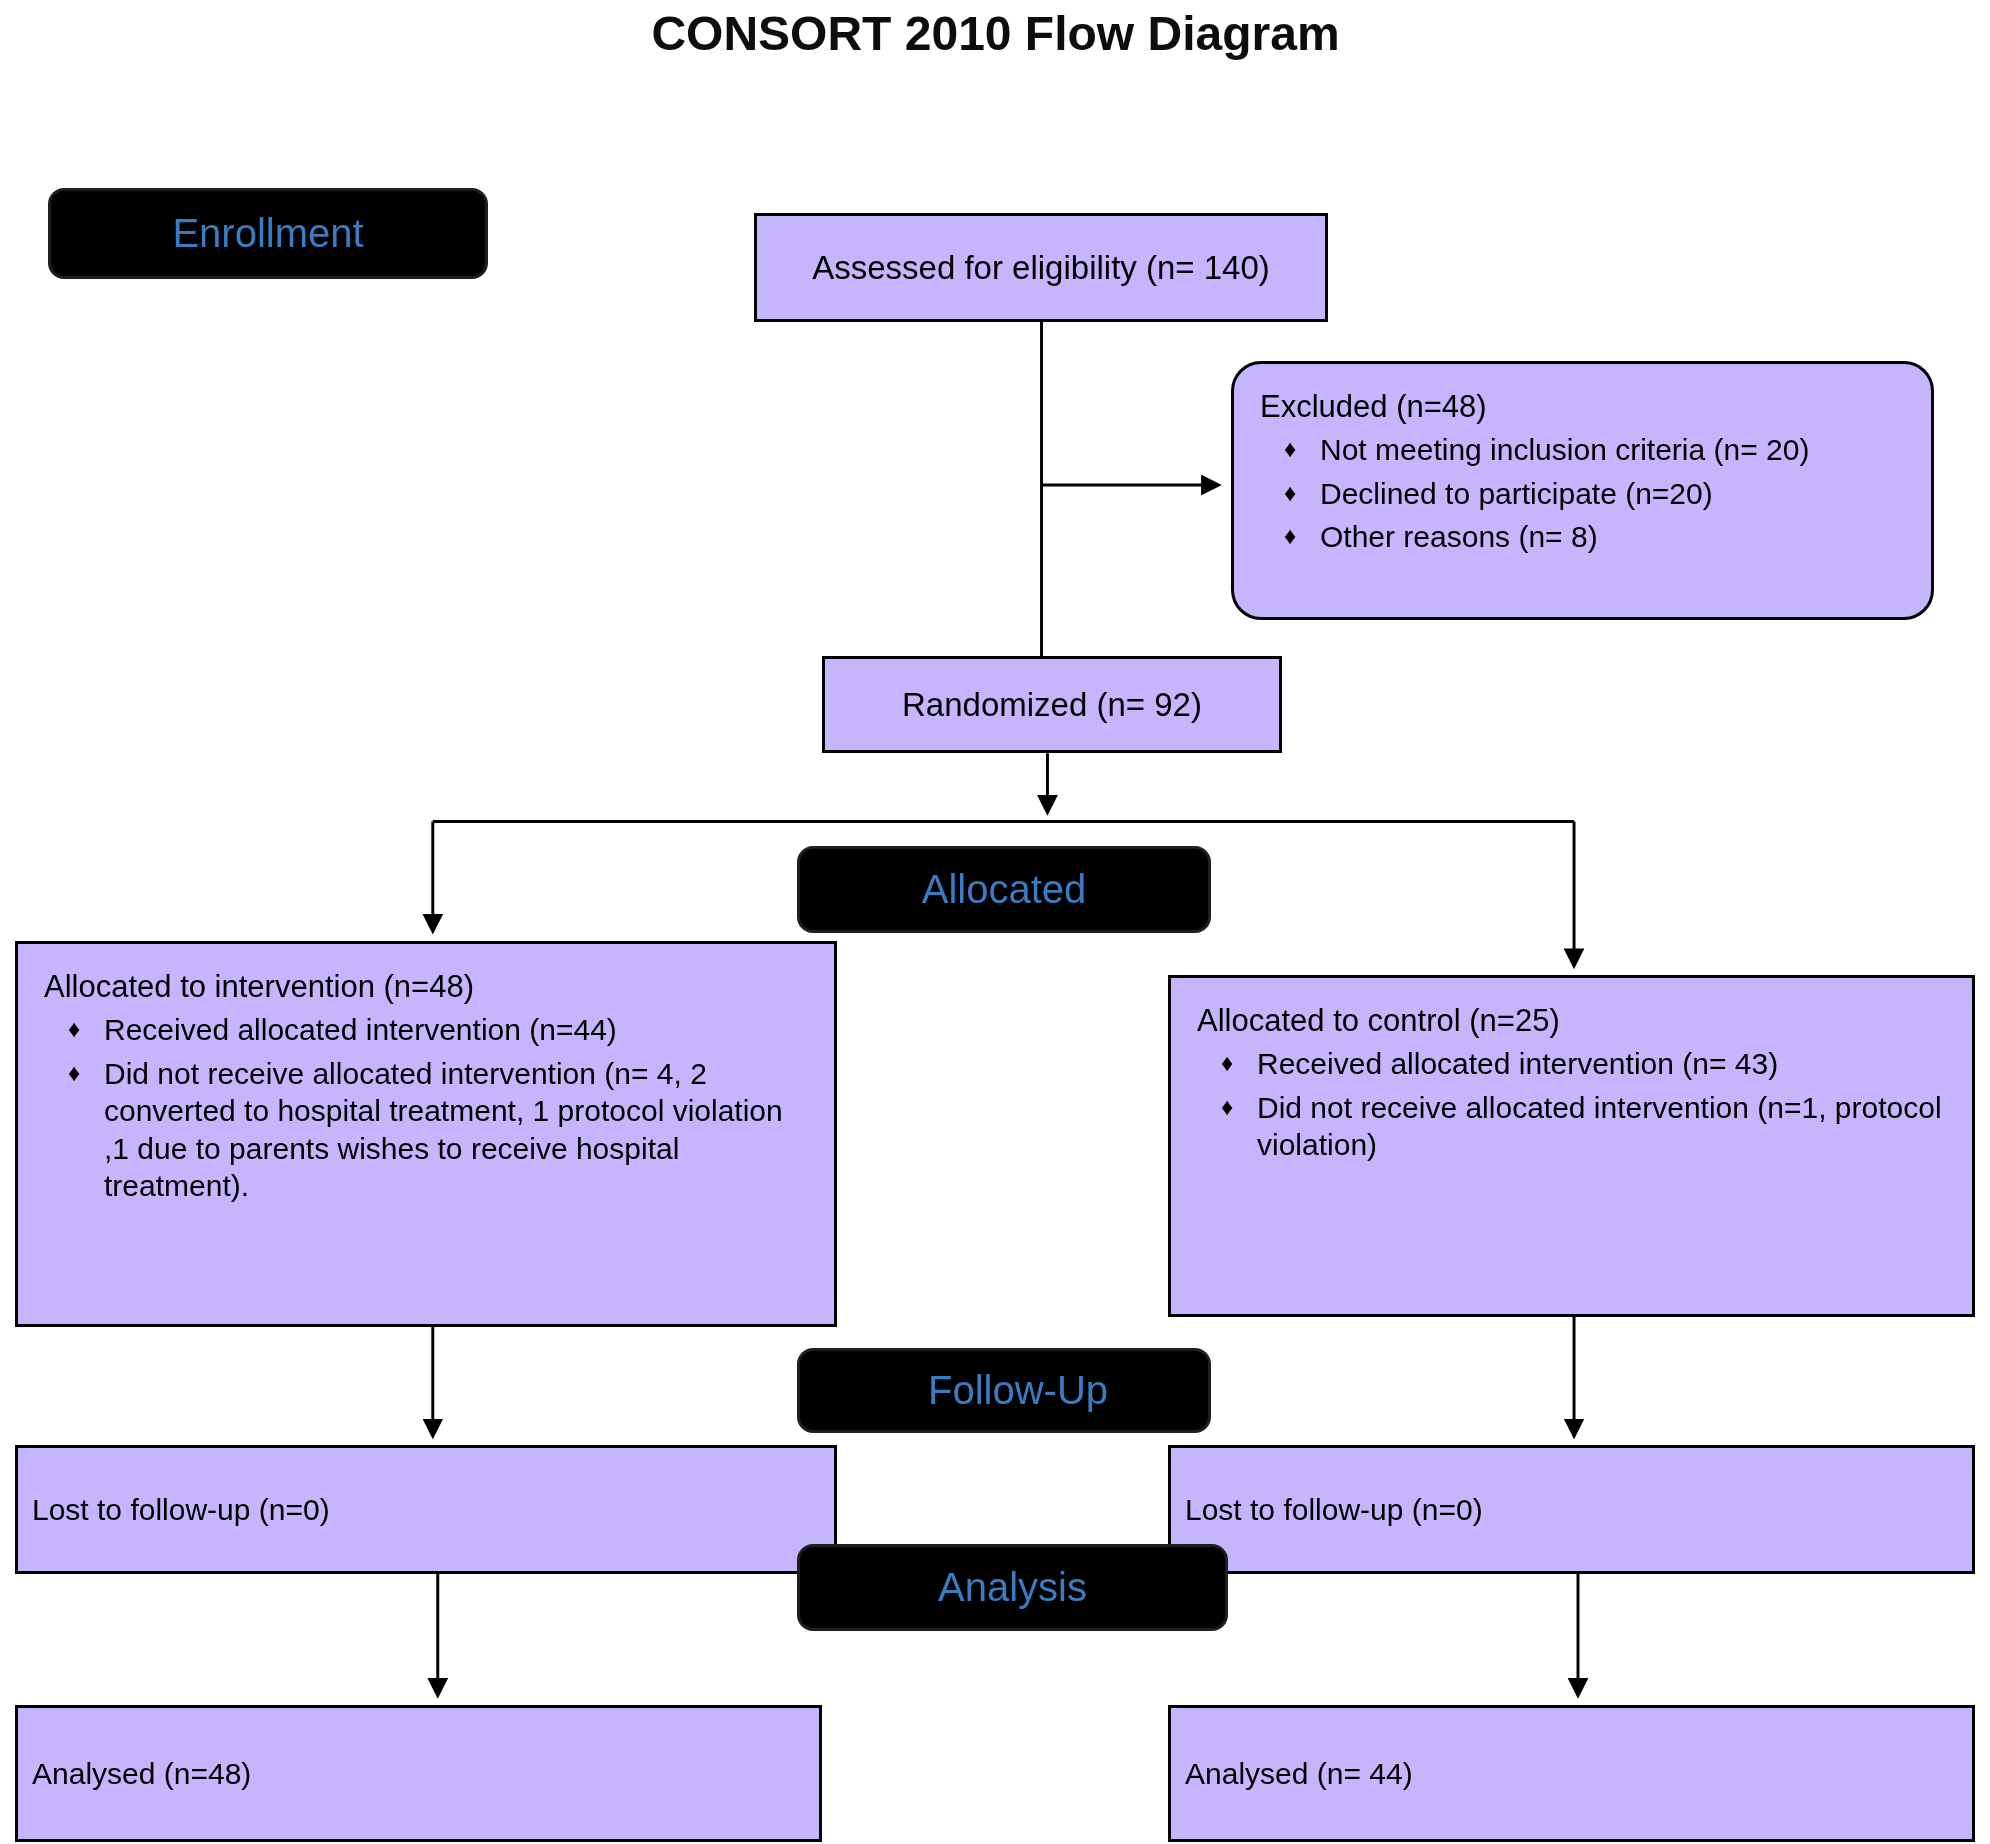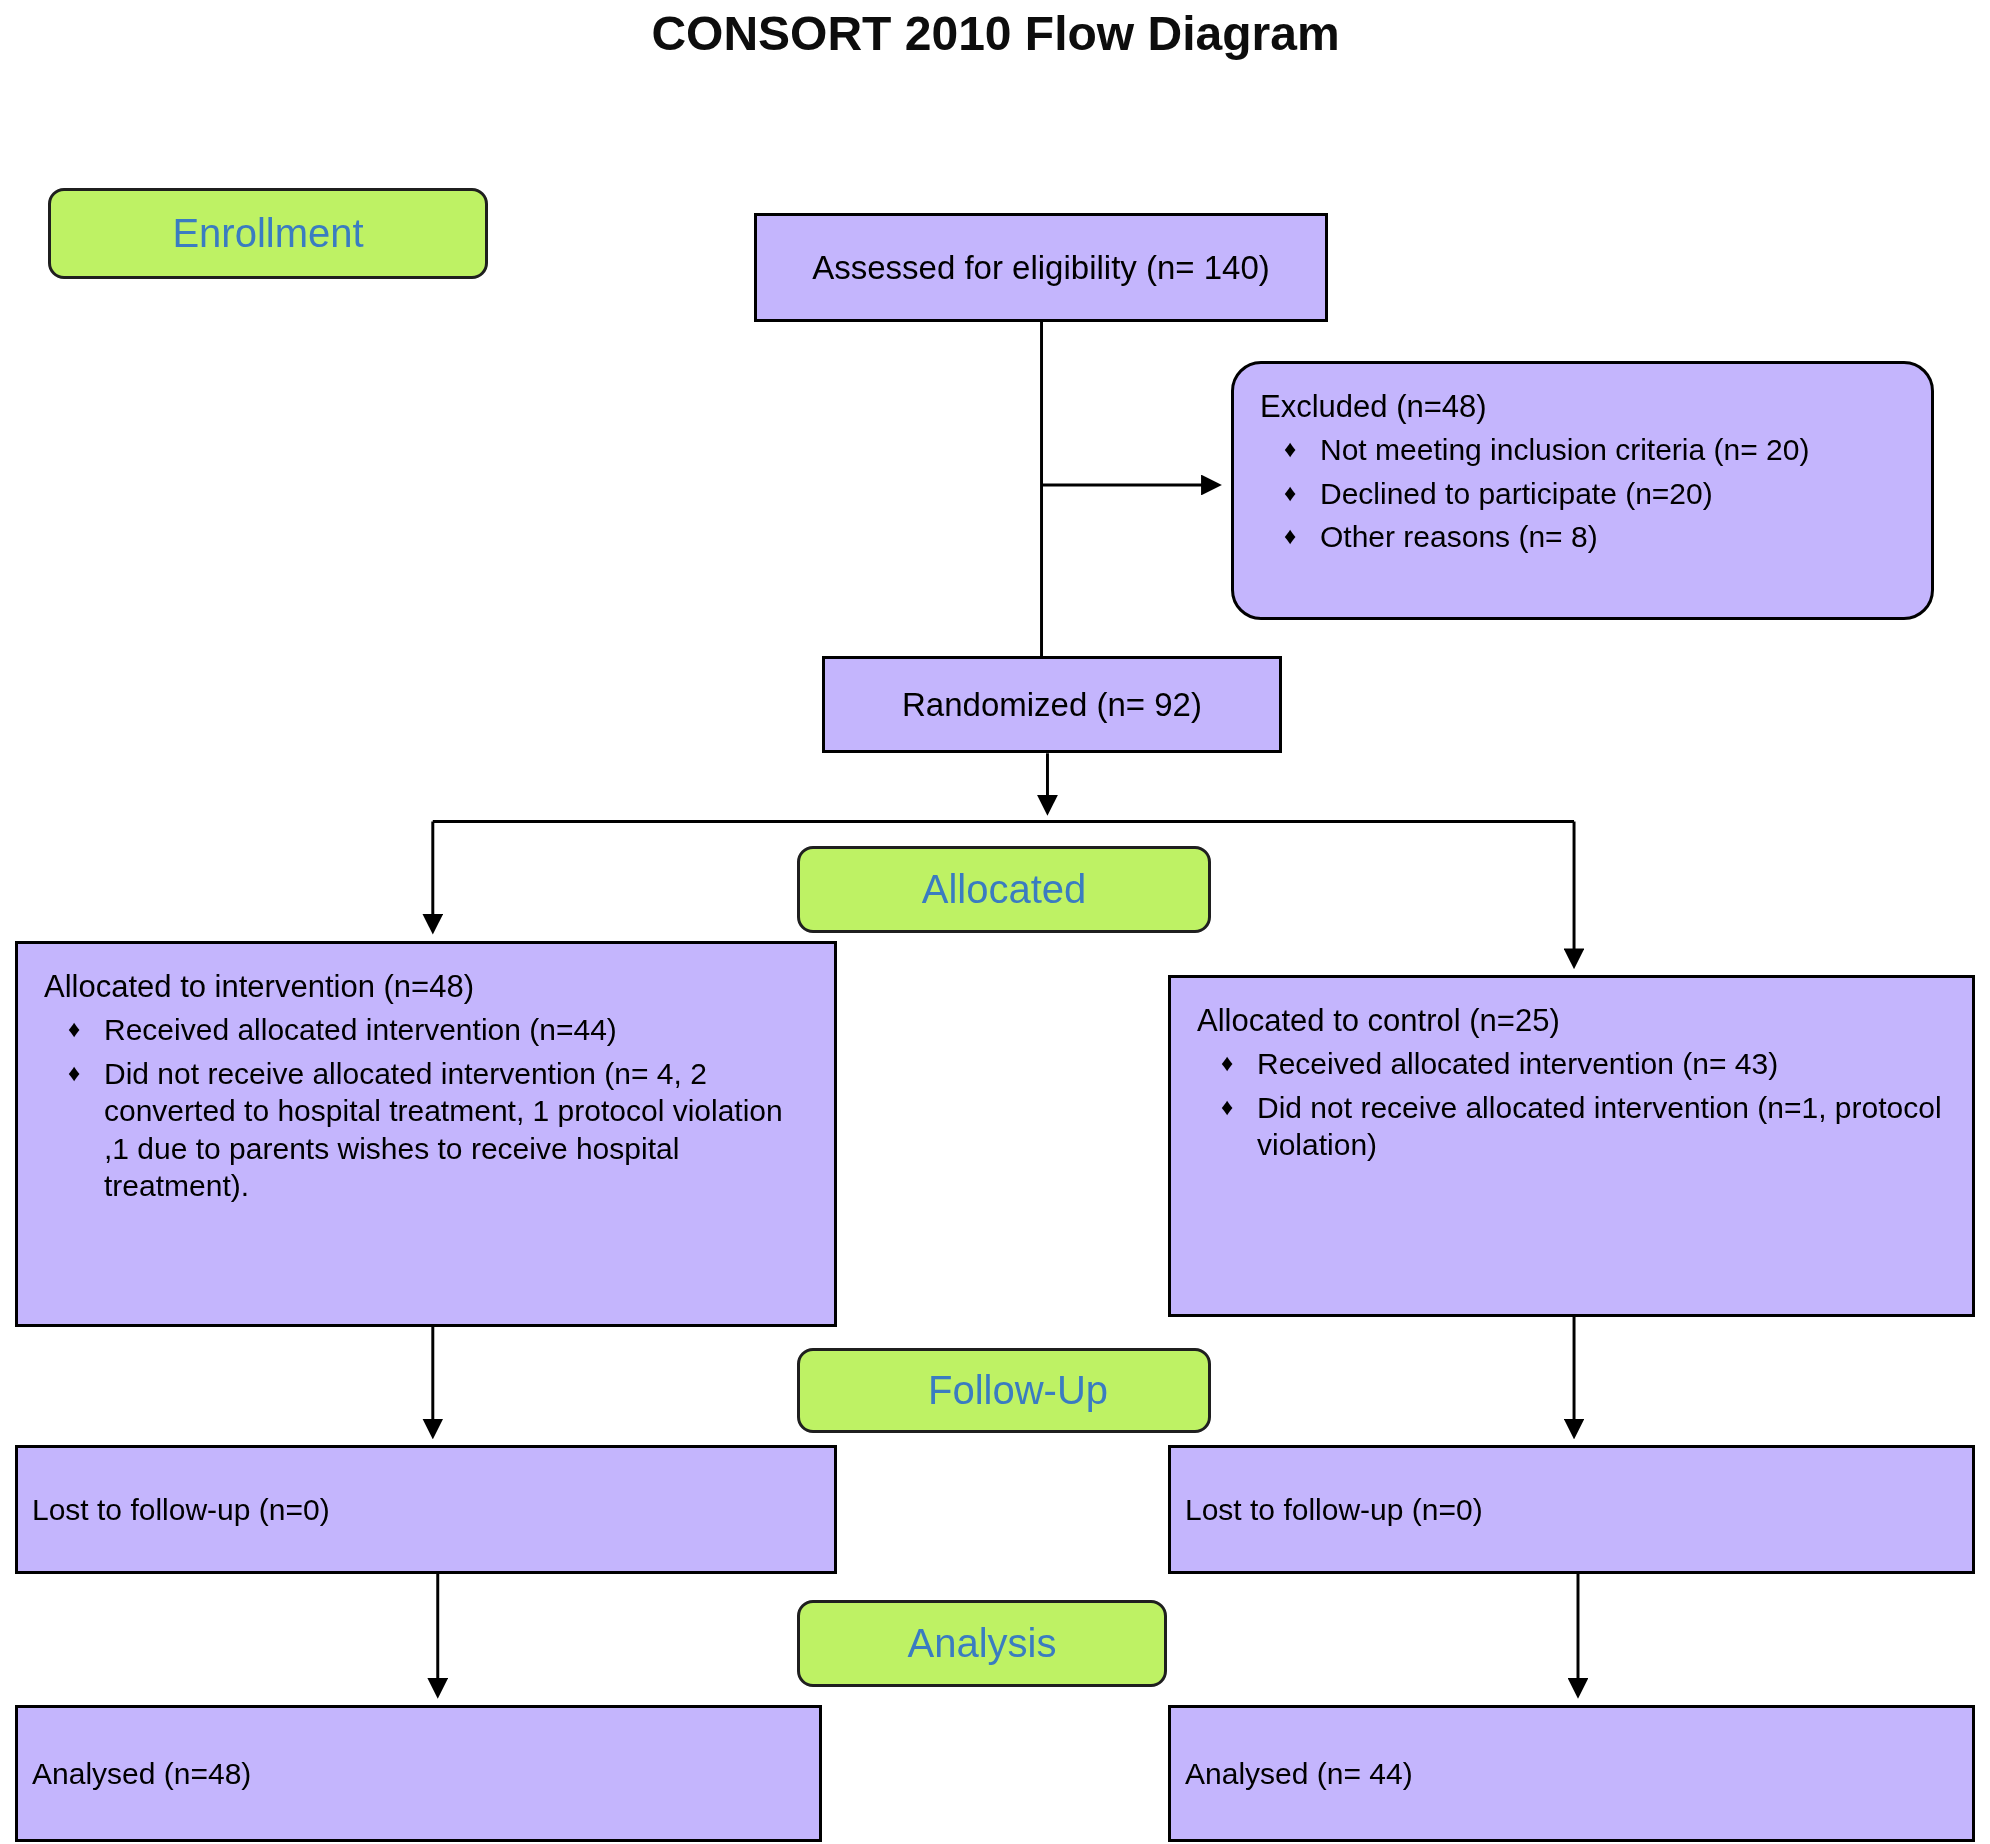--- a/index.html
+++ b/index.html
@@ -26,21 +26,21 @@
     left: 0; right: 0; top: 6px;
     text-align: center;
     font-size: 48px;
     font-weight: bold;
     color: #0d0d0d;
     letter-spacing: 0px;
   }
 
   .stage {
     position: absolute;
-    background: #bef264;
+    background: #000000;
     border: 3px solid #1f1f1f;
     border-radius: 16px;
     display: flex;
     align-items: center;
     justify-content: center;
     color: #3a7cc1;
     font-size: 40px;
   }
 
   .box {
@@ -98,21 +98,21 @@
   #stage-enrollment { left: 48px;  top: 188px;  width: 440px; height: 91px; }
   #box-assessed     { left: 754px; top: 213px;  width: 574px; height: 109px; }
   #box-excluded     { left: 1231px;top: 361px;  width: 703px; height: 259px; border-radius: 30px; }
   #box-randomized   { left: 822px; top: 656px;  width: 460px; height: 97px; }
   #stage-allocation { left: 797px; top: 846px;  width: 414px; height: 87px; }
   #box-intervention { left: 15px;  top: 941px;  width: 822px; height: 386px; }
   #box-control      { left: 1168px;top: 975px;  width: 807px; height: 342px; }
   #stage-followup   { left: 797px; top: 1348px; width: 414px; height: 85px; padding-left: 28px; }
   #box-lost-left    { left: 15px;  top: 1445px; width: 822px; height: 129px; }
   #box-lost-right   { left: 1168px;top: 1445px; width: 807px; height: 129px; }
-  #stage-analysis   { left: 797px; top: 1600px; width: 370px; height: 87px; text-align: right; }
+  #stage-analysis   { left: 797px; top: 1544px; width: 431px; height: 87px; text-align: right; }
   #box-analysed-left  { left: 15px;  top: 1705px; width: 807px; height: 137px; }
   #box-analysed-right { left: 1168px;top: 1705px; width: 807px; height: 137px; }
 </style>
 </head>
 <body>
 
 <div class="canvas">
 
   <svg class="connectors" viewBox="0 0 2011 1863" xmlns="http://www.w3.org/2000/svg">
     <defs>

